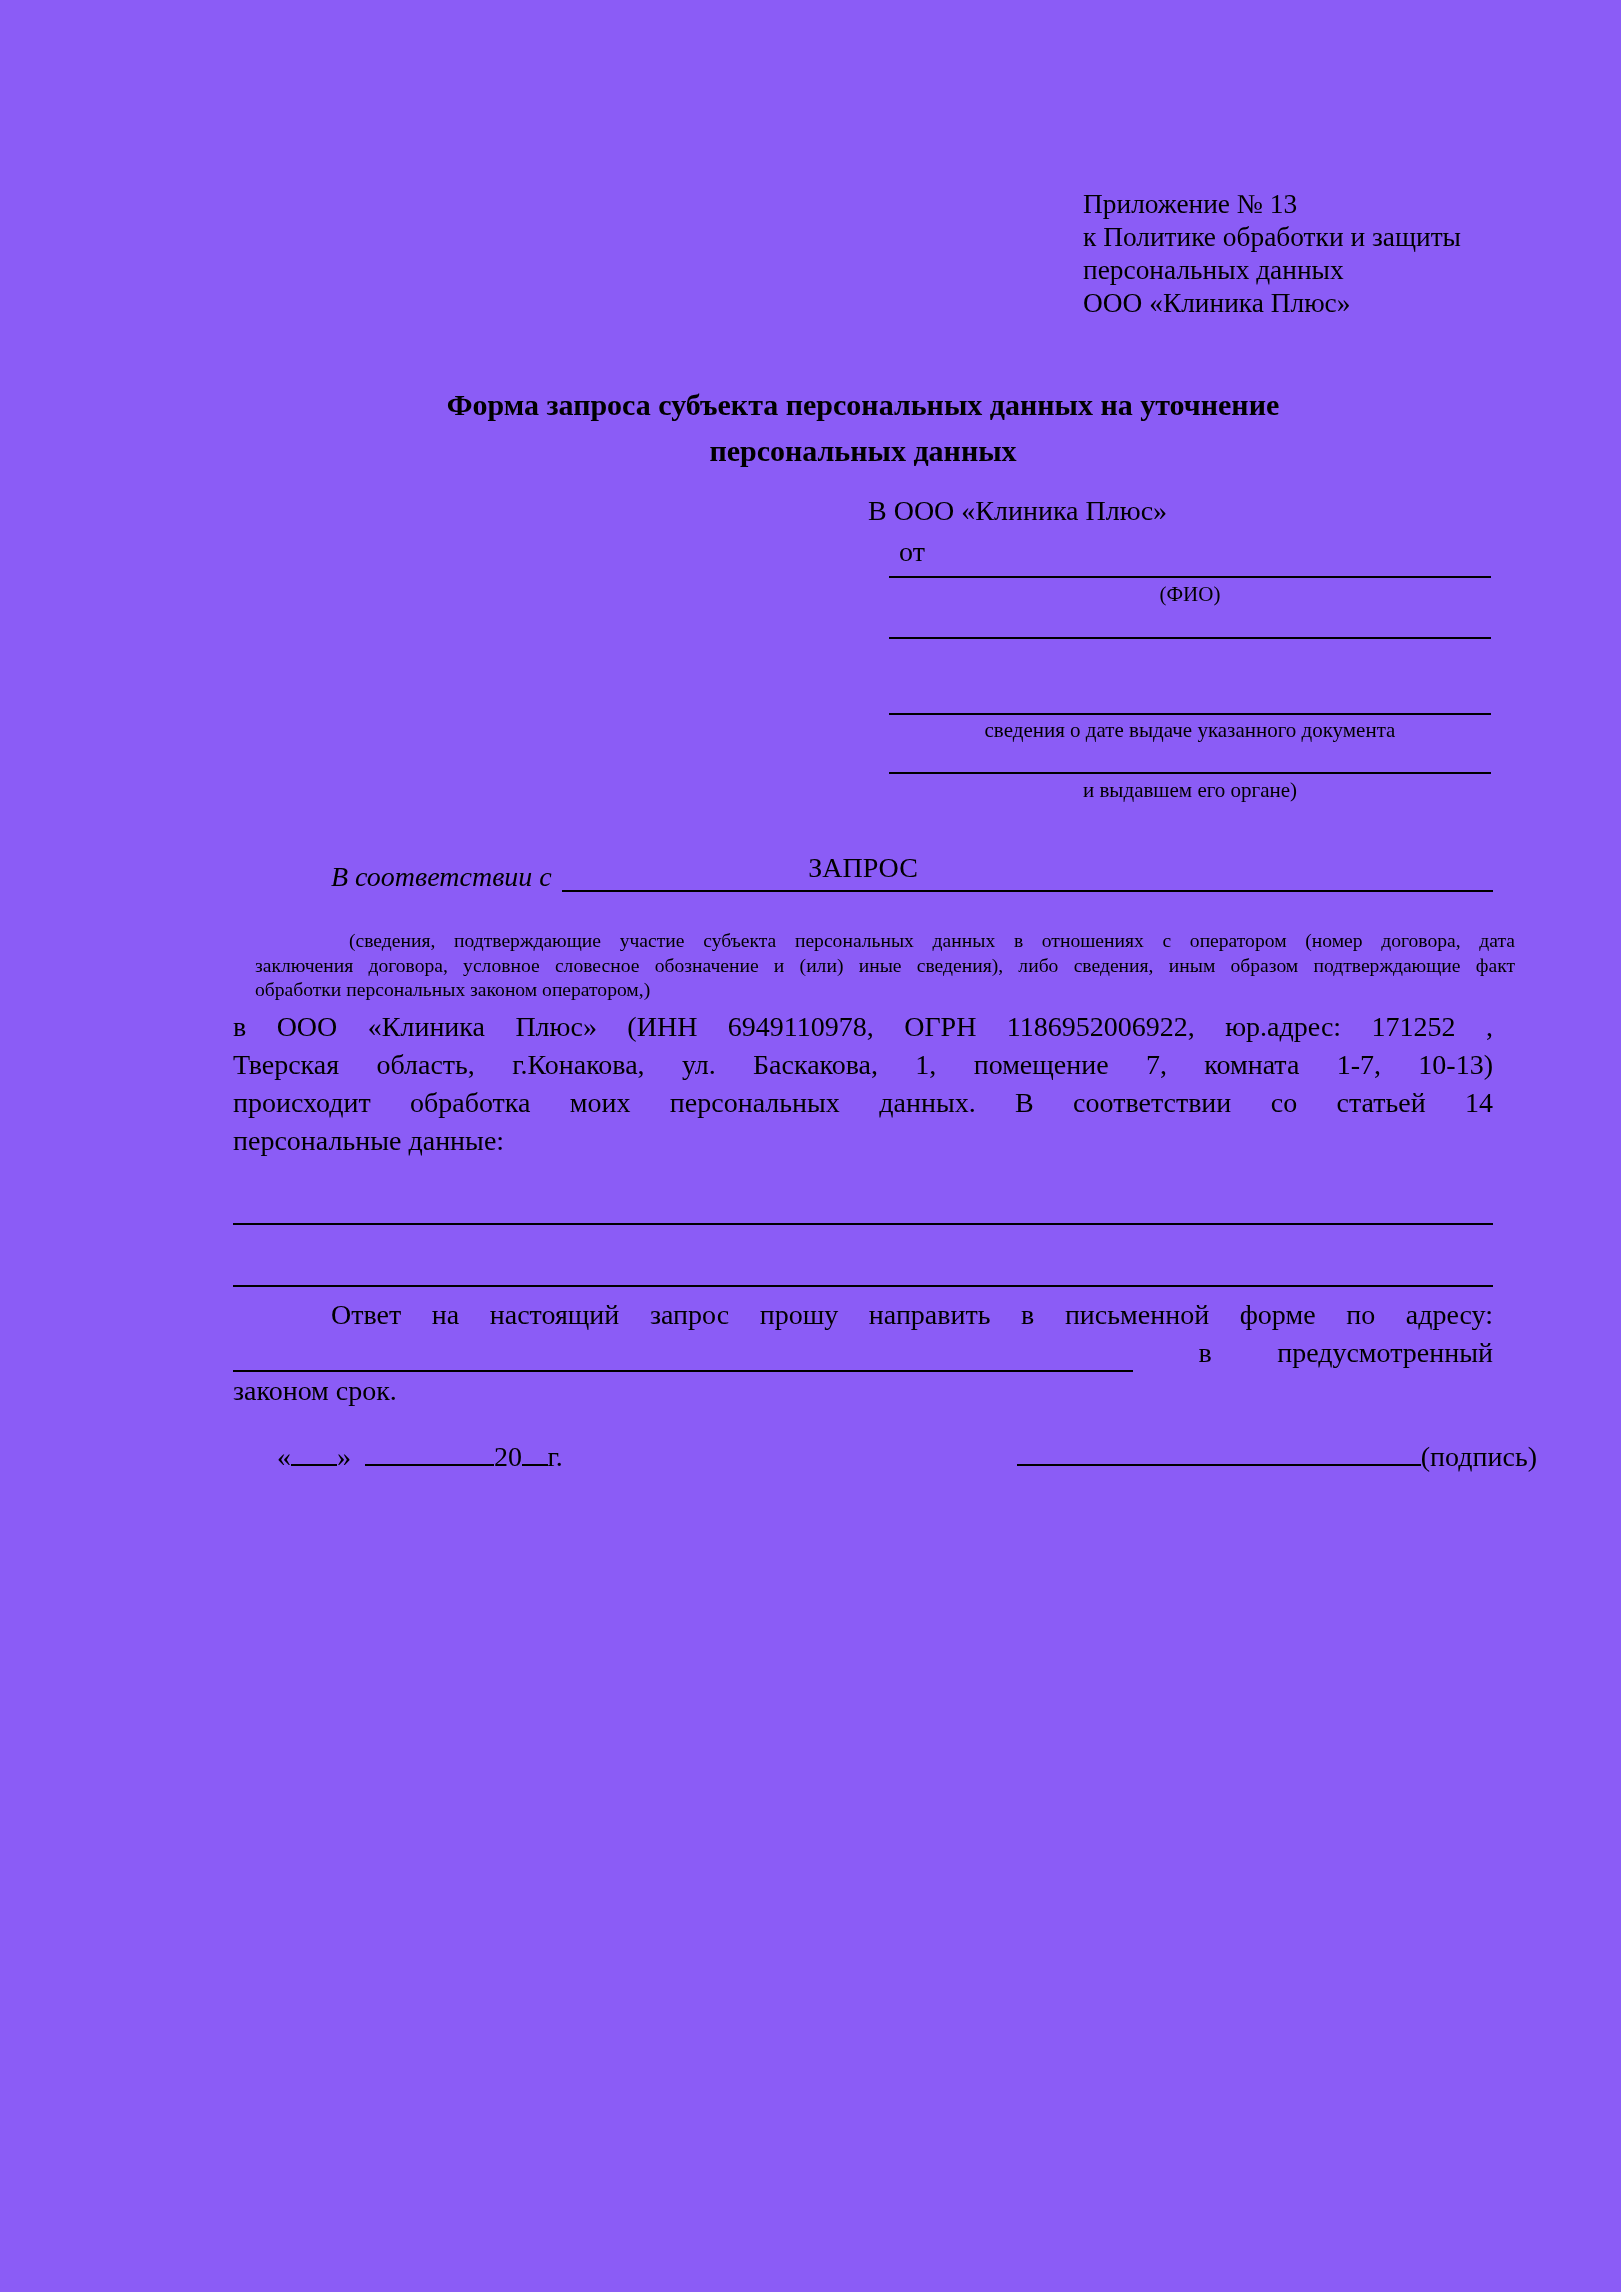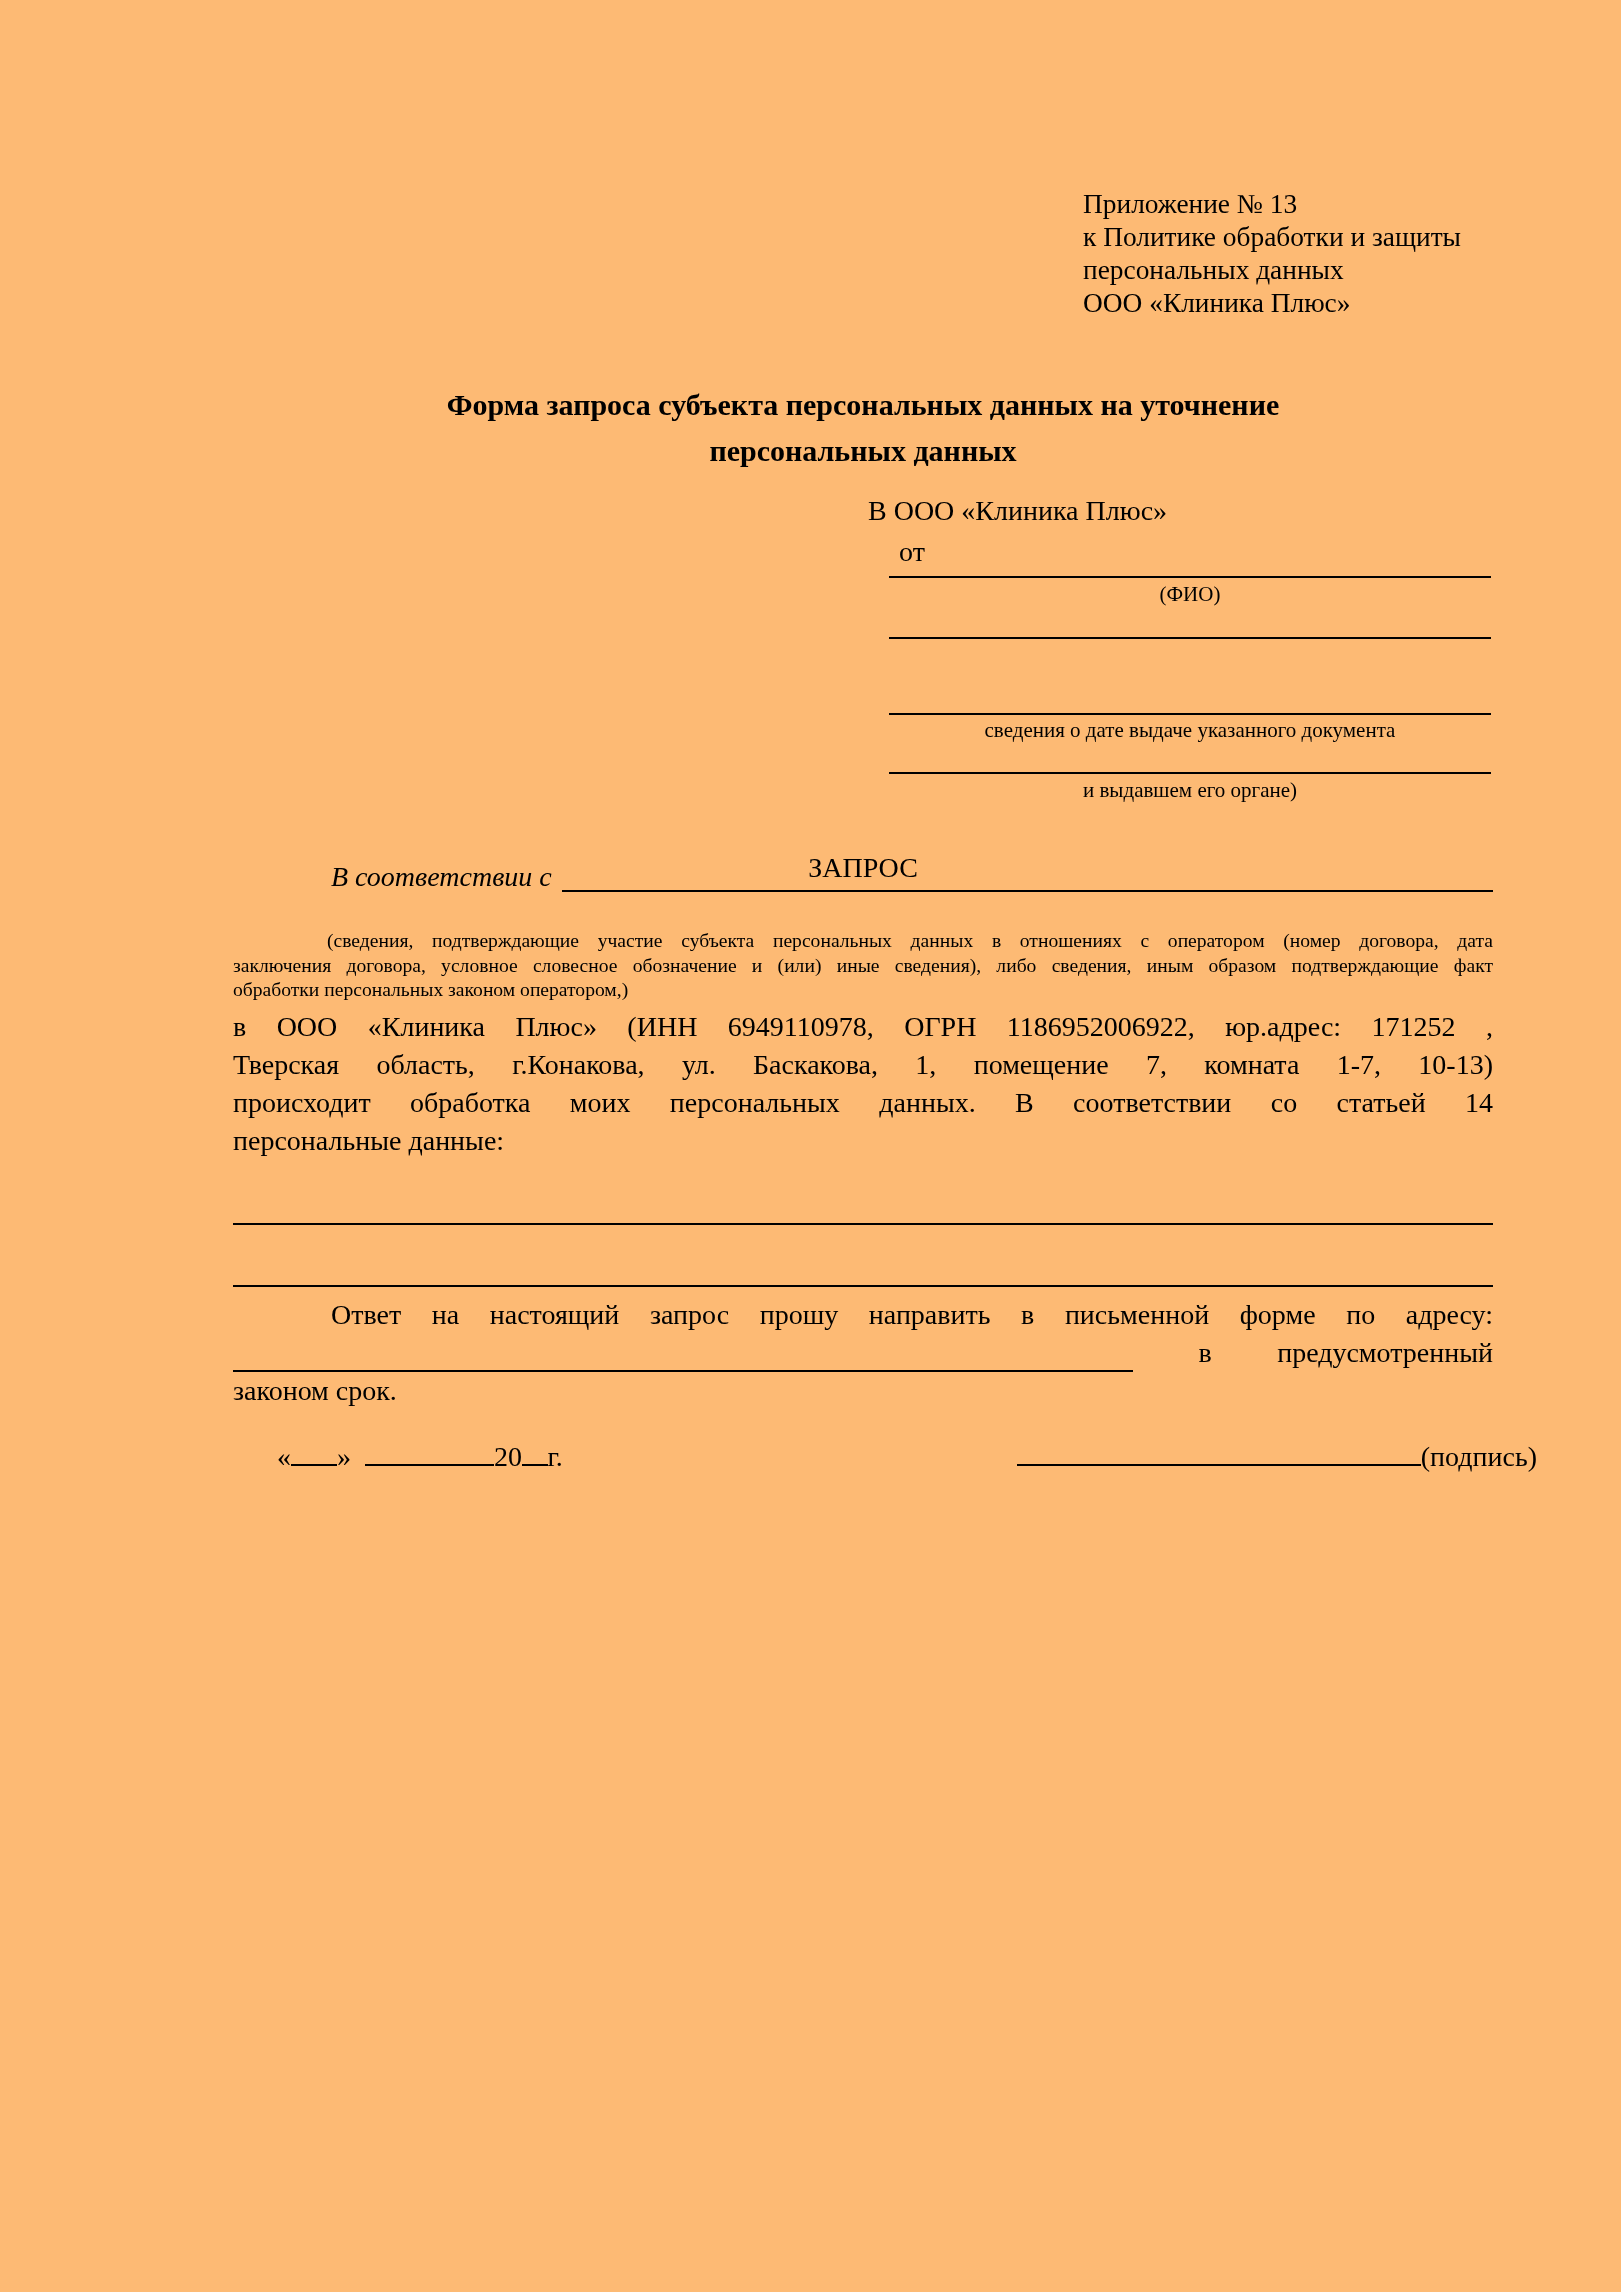--- a/index.html
+++ b/index.html
@@ -1,20 +1,20 @@
 <!DOCTYPE html>
 <html><head>
 <meta charset="utf-8">
 <style>
   html, body { margin: 0; padding: 0; background: #888; }
   .page {
     position: relative;
     width: 1621px;
     height: 2293px;
-    background: #fdba74;
+    background: #8b5cf6;
     color: #000000;
     font-family: "Liberation Serif", "DejaVu Serif", serif;
     overflow: hidden;
   }
   .abs { position: absolute; }
   .content-w { left: 233px; width: 1260px; }
   .body-size { font-size: 28px; line-height: 38px; }
   .small-size { font-size: 19.6px; line-height: 24.5px; }
   .caption-size { font-size: 21px; line-height: 25.5px; }
   .center { text-align: center; }
@@ -79,21 +79,21 @@
   <div class="rule" style="left:889px; top:772px; width:602px;"></div>
   <div class="abs center caption-size" style="left:889px; top:778px; width:602px;">и выдавшем его органе)</div>
 
   <div class="abs content-w center body-size" style="top:849px;">ЗАПРОС</div>
 
   <div class="abs content-w body-size accordance-row" style="top:858px;font-style:italic;">
     <span class="accordance-label">В соответствии с</span>
     <span class="fill-line"></span>
   </div>
 
-  <div class="abs content-w small-size" style="top:929px;">
+  <div class="abs content-w small-size" style="top:929px;margin-left:22px;">
     <div class="just indent-fine">(сведения, подтверждающие участие субъекта персональных данных в отношениях с оператором (номер договора, дата</div>
     <div class="just">заключения договора, условное словесное обозначение и (или) иные сведения), либо сведения, иным образом подтверждающие факт</div>
     <div>обработки персональных законом оператором,)</div>
   </div>
 
   <div class="abs content-w body-size" style="top:1008px;">
     <div class="just">в ООО «Клиника Плюс» (ИНН 6949110978, ОГРН 1186952006922, юр.адрес: 171252 ,</div>
     <div class="just">Тверская область, г.Конакова, ул. Баскакова, 1, помещение 7, комната 1-7, 10-13)</div>
     <div class="just">происходит обработка моих персональных данных. В соответствии со статьей 14</div>
     <div>персональные данные:</div>

